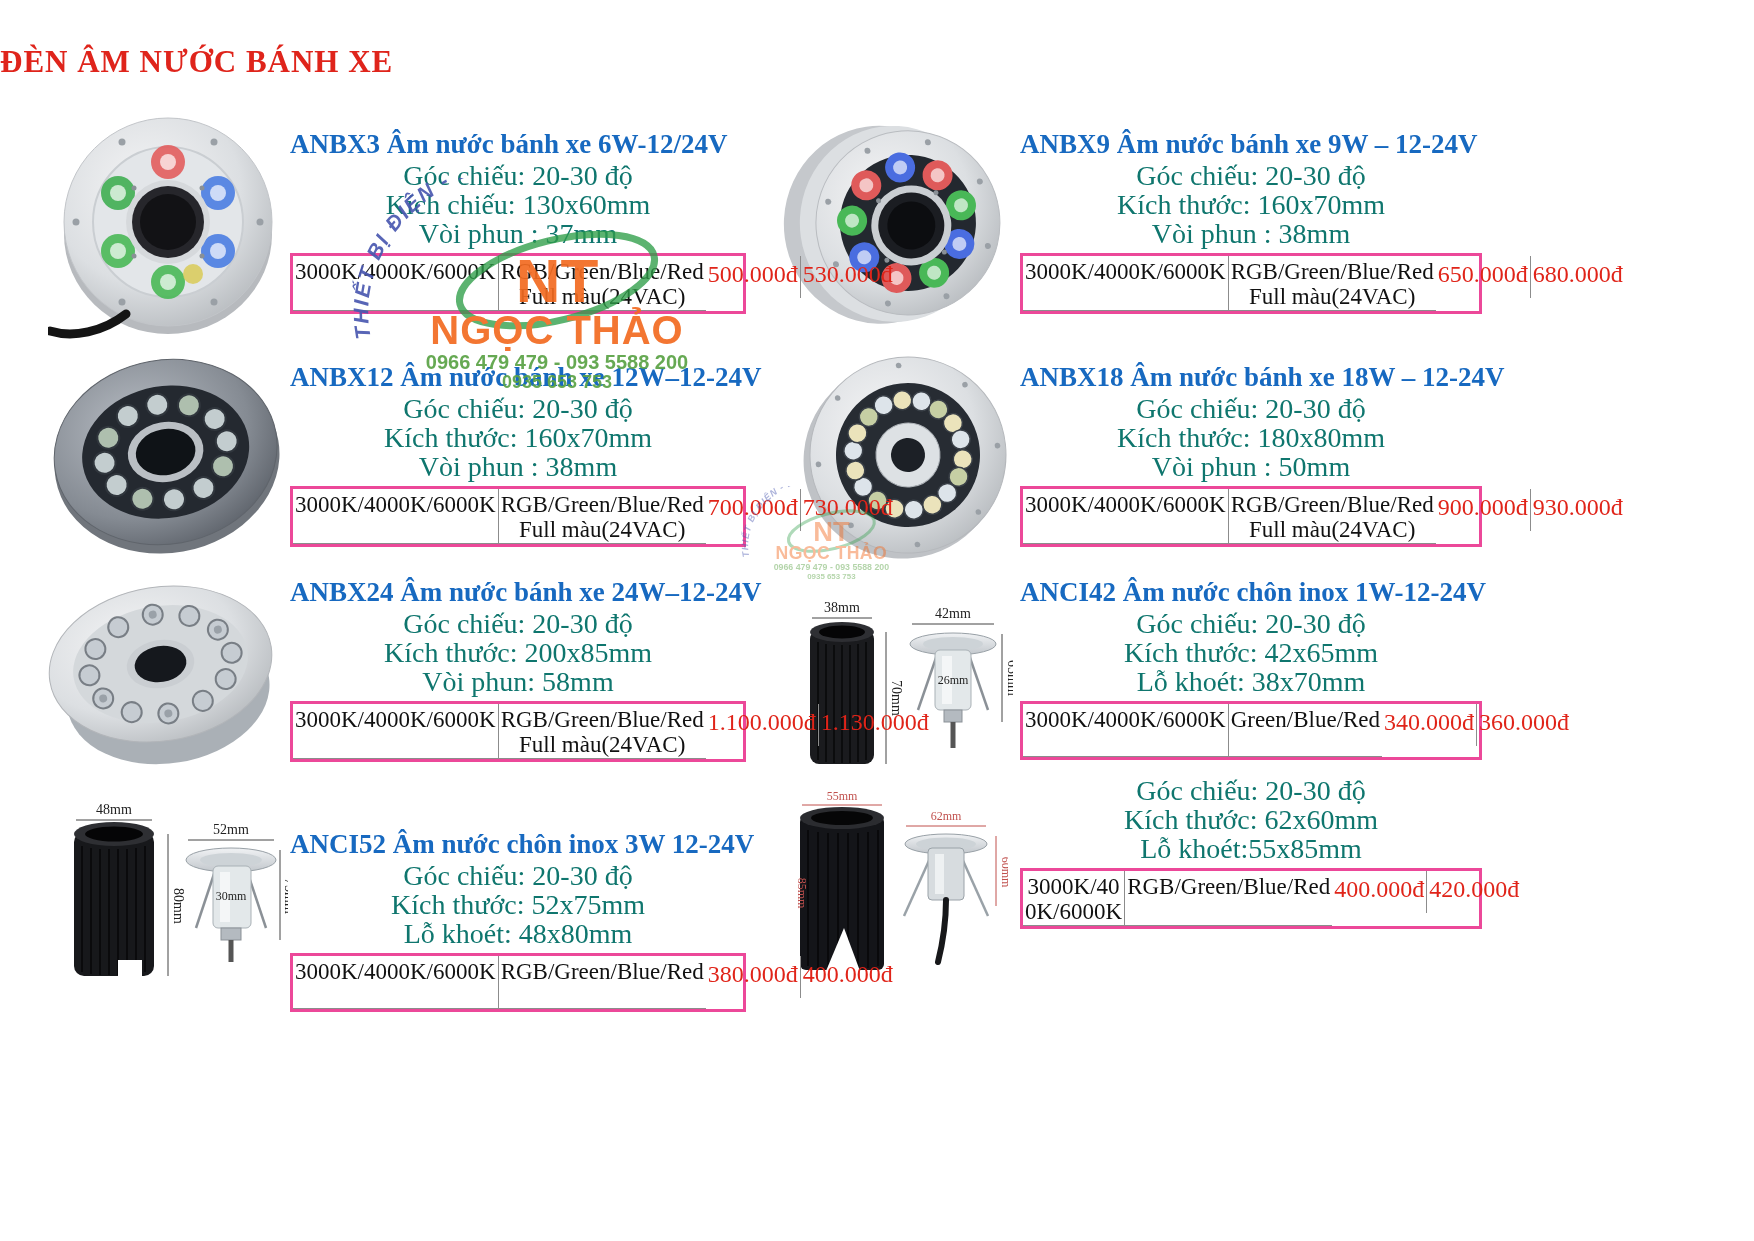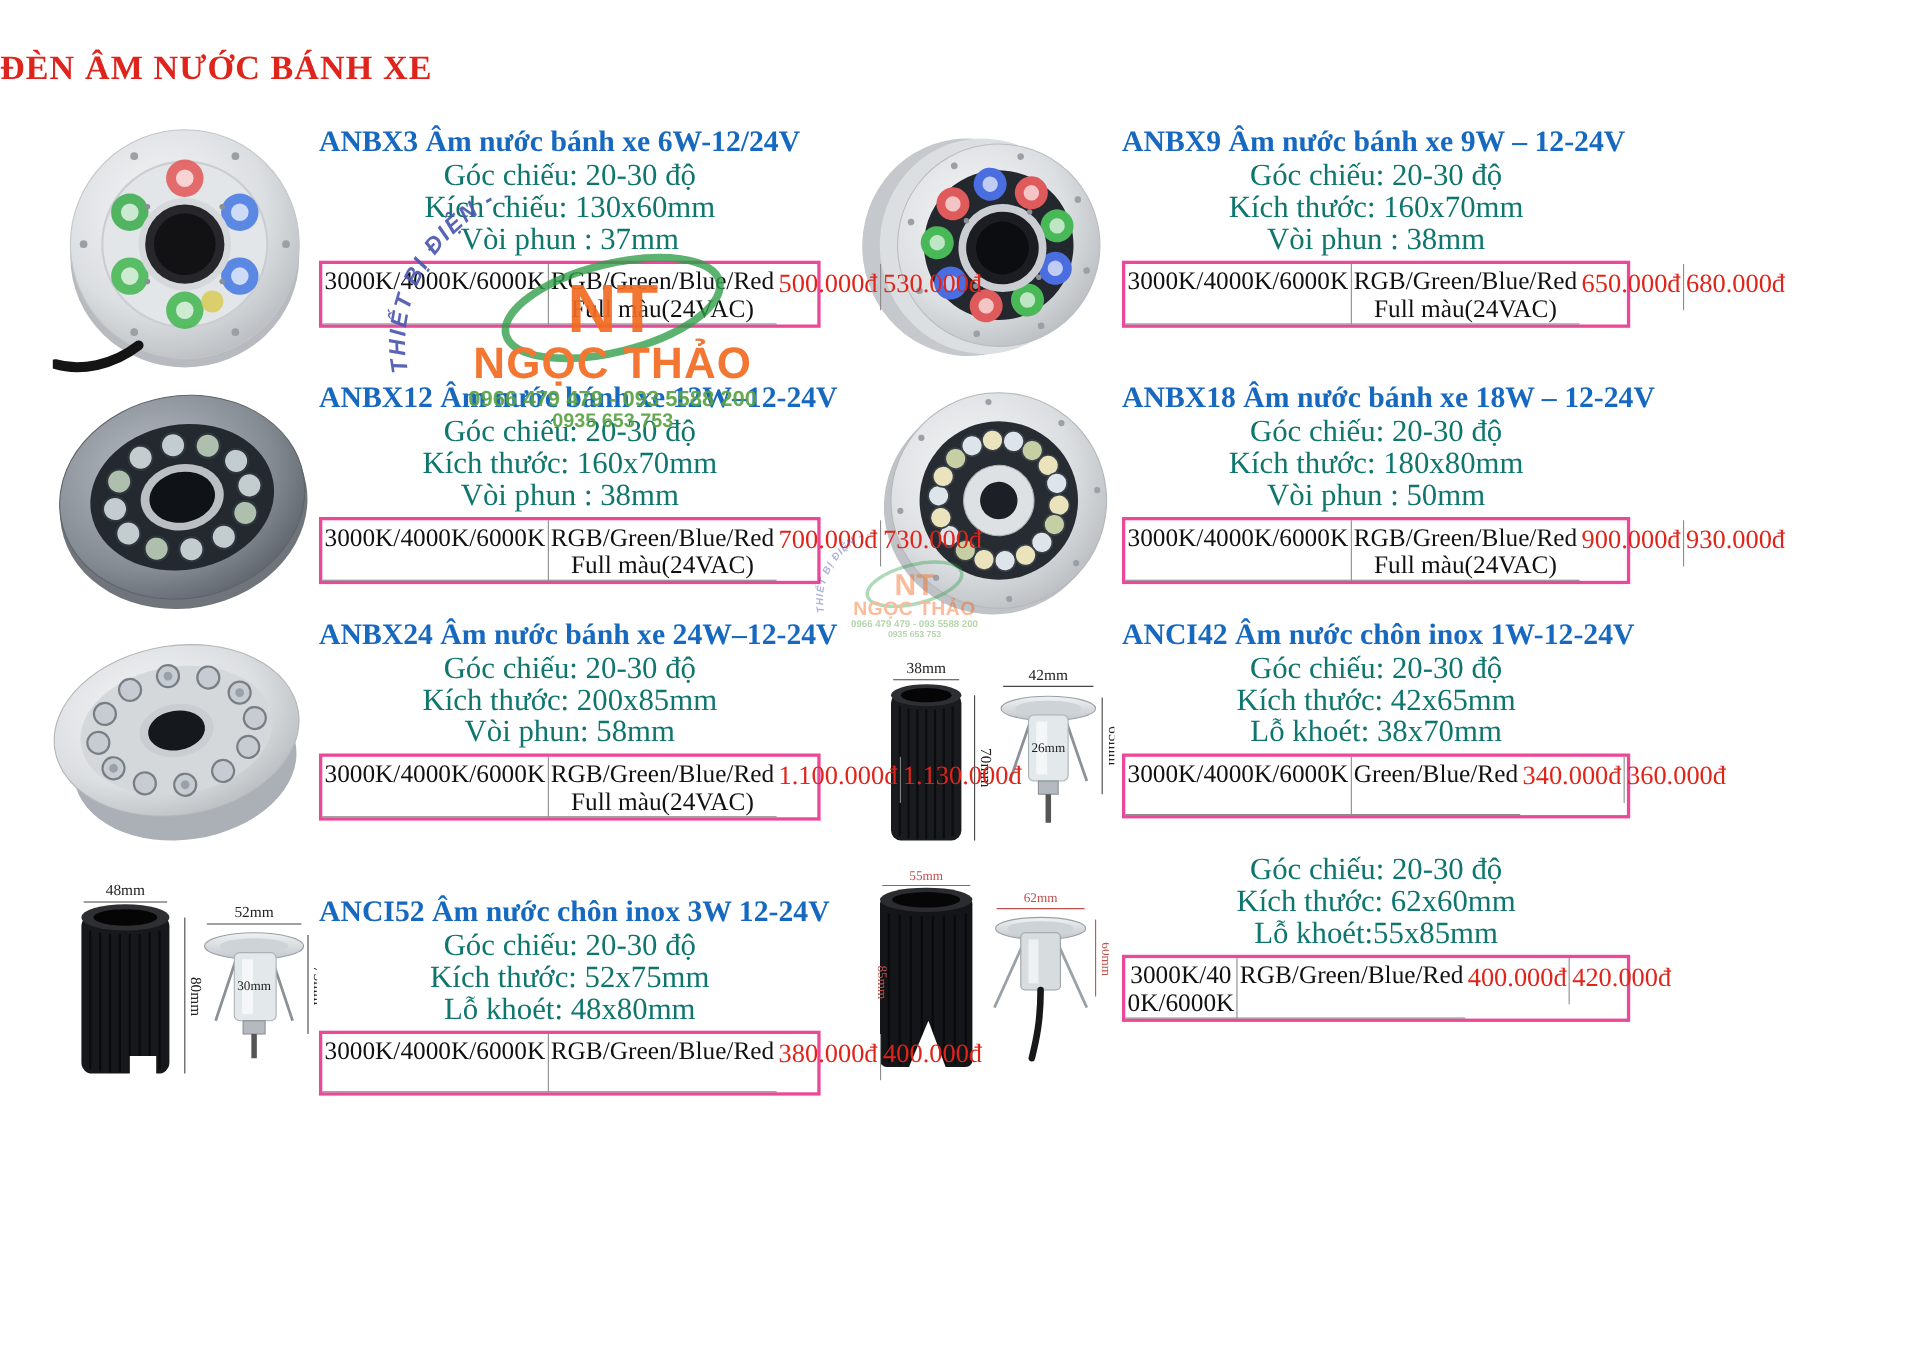--- a/index.html
+++ b/index.html
@@ -1,21 +1,21 @@
 <!DOCTYPE html>
 <html><head>
 <meta charset="utf-8">
 <style>
   html,body{margin:0;padding:0;background:#fff;}
   #page{position:relative;width:1754px;height:1241px;background:#fff;overflow:hidden;
         font-family:"Liberation Serif",serif;}
   .page-title{position:absolute;top:44px;left:0;width:1580px;
         font-size:31px;font-weight:bold;color:#df241b;letter-spacing:1px;}
   .card{position:absolute;}
-  .p-title{margin:0 0 1px 0;font-size:27px;line-height:32px;font-weight:bold;color:#1769c0;white-space:nowrap;}
+  .p-title{margin:16px 0 1px 0;font-size:27px;line-height:32px;font-weight:bold;color:#1769c0;white-space:nowrap;}
   .spec{font-size:28px;line-height:29px;color:#0f766e;text-align:center;}
   .ptable{margin-top:5px;display:grid;grid-template-columns:1fr 1fr 1fr 1fr;border:3px solid #ec4899;background:rgba(255,255,255,0);}
   .th{box-sizing:border-box;min-height:53px;padding:3px 2px 1px;font-size:23px;line-height:25px;
       text-align:center;color:#111;border-bottom:1px solid #8c8c8c;}
   .c2{border-left:1px solid #8c8c8c;}
   .td{box-sizing:border-box;height:42px;padding:5px 2px 10px;font-size:24px;line-height:26px;
       font-weight:normal;color:#e02419;text-align:center;}
   .pimg{position:absolute;}
   .wm{position:absolute;pointer-events:none;z-index:6;}
   .dim{font-size:14px;fill:#222;text-anchor:middle;font-family:"Liberation Serif",serif;}

